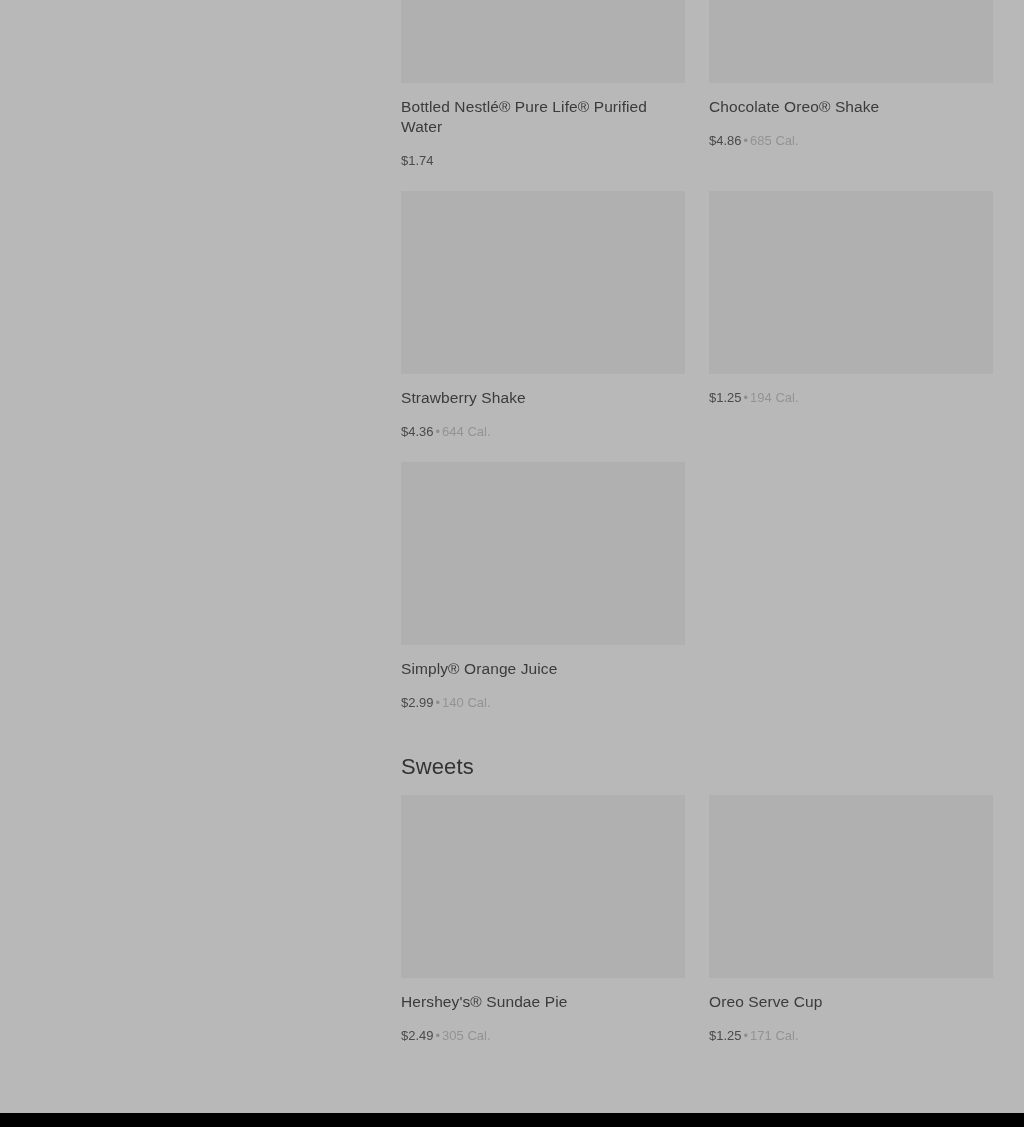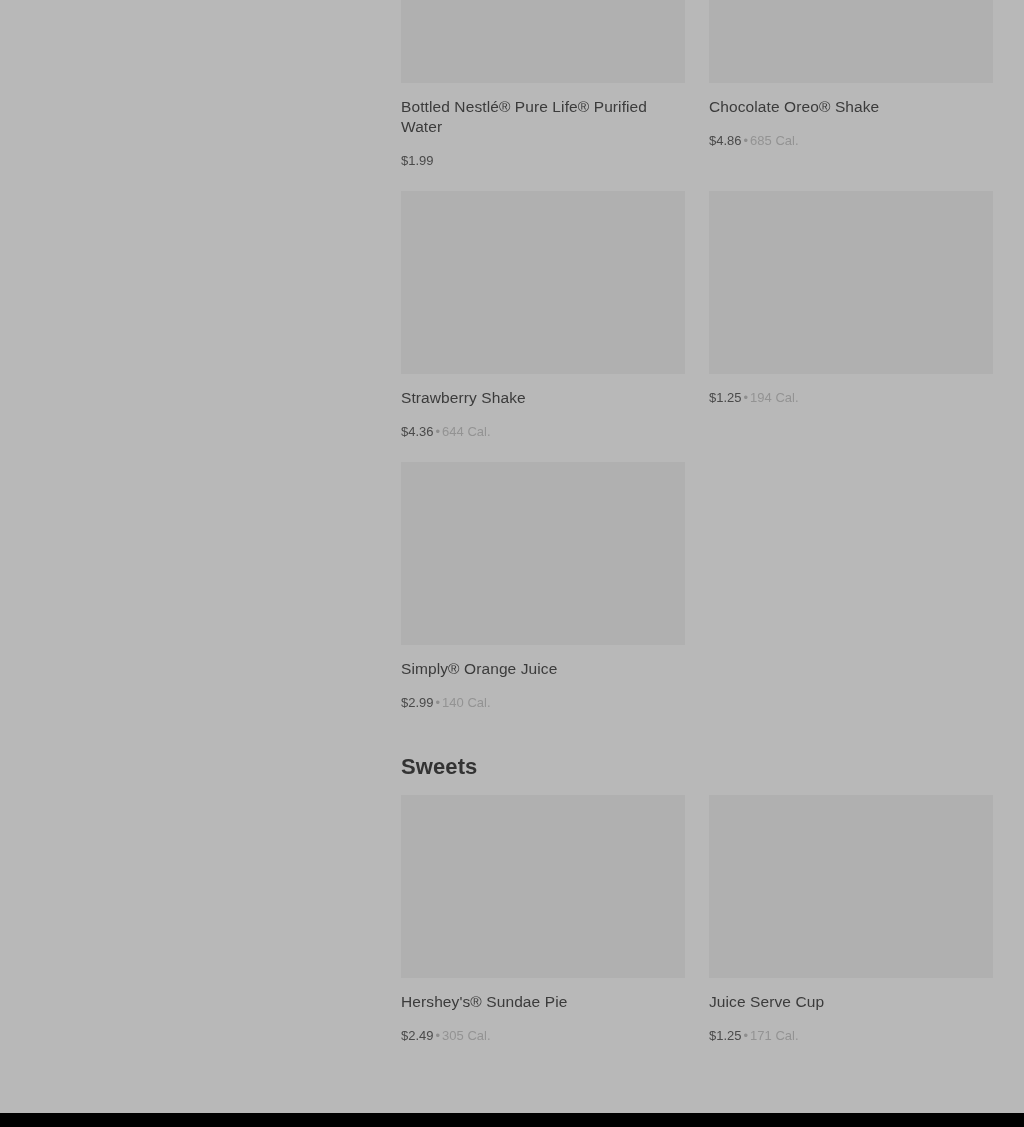--- a/index.html
+++ b/index.html
@@ -80,21 +80,21 @@
   }
 
   .cals {
     color: #939393;
   }
 
   
   .section-heading {
     font-size: 22px;
     line-height: 28px;
-    font-weight: 700;
+    font-weight: 400;
     color: #333333;
     letter-spacing: 0.1px;
     margin: 42px 0 14px 0;
   }
 
   .section-block + .section-block {
     margin-top: 0;
   }
 
   
@@ -120,21 +120,21 @@
   <div id="content">
 
     <div class="section-block">
 
       <div class="grid grid-continued">
 
         <div class="card">
           <div class="card-image"></div>
           <div class="card-title">Bottled Nestlé® Pure Life® Purified Water</div>
           <div class="card-meta">
-            <span class="price">$1.99</span>
+            <span class="price">$1.74</span>
           </div>
         </div>
 
         <div class="card">
           <div class="card-image"></div>
           <div class="card-title">Chocolate Oreo® Shake</div>
           <div class="card-meta">
             <span class="price">$4.86</span><span class="sep">•</span><span class="cals">685 Cal.</span>
           </div>
         </div>
@@ -174,21 +174,21 @@
         <div class="card">
           <div class="card-image"></div>
           <div class="card-title">Hershey's® Sundae Pie</div>
           <div class="card-meta">
             <span class="price">$2.49</span><span class="sep">•</span><span class="cals">305 Cal.</span>
           </div>
         </div>
 
         <div class="card">
           <div class="card-image"></div>
-          <div class="card-title">Juice Serve Cup</div>
+          <div class="card-title">Oreo Serve Cup</div>
           <div class="card-meta">
             <span class="price">$1.25</span><span class="sep">•</span><span class="cals">171 Cal.</span>
           </div>
         </div>
 
       </div>
     </div>
 
   </div>
 </div>

